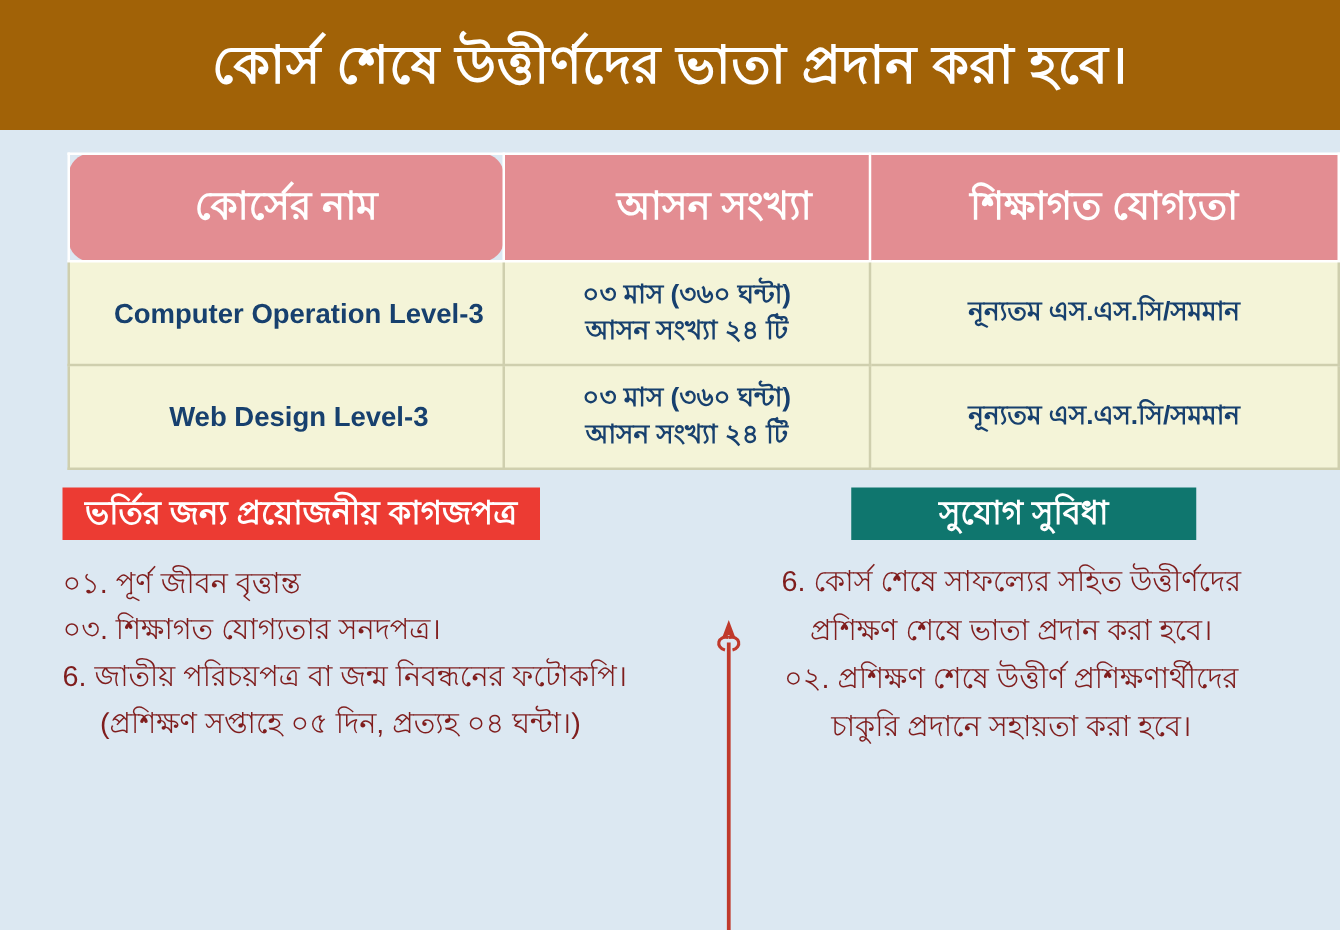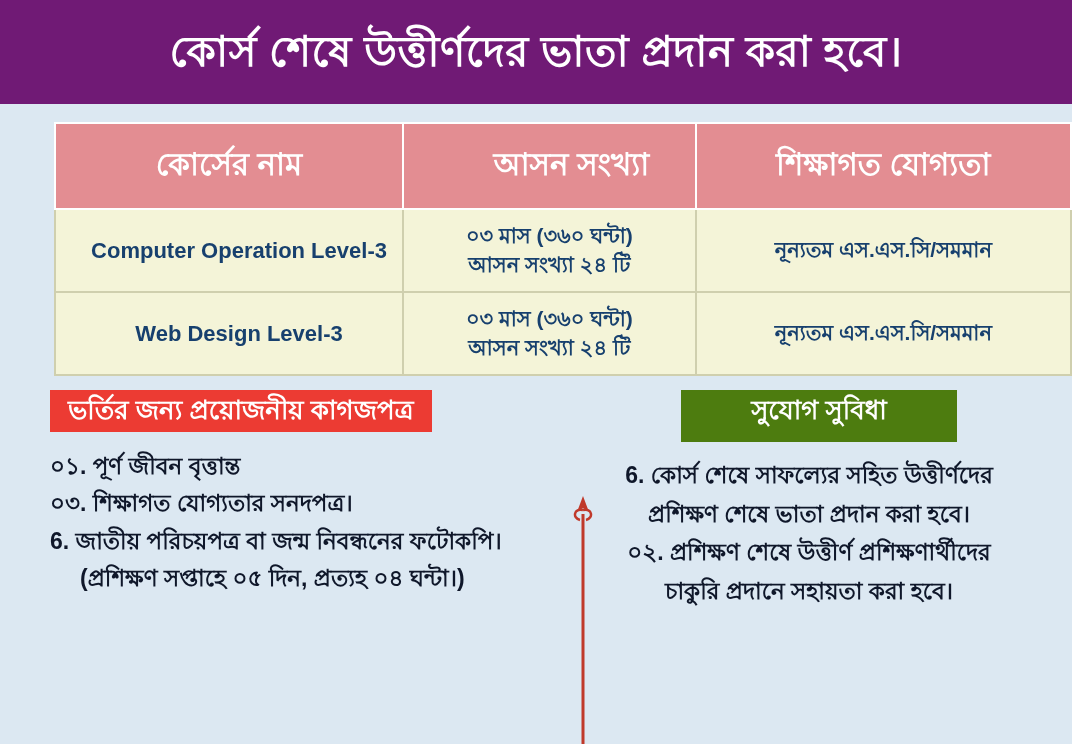--- a/index.html
+++ b/index.html
@@ -9,21 +9,21 @@
     overflow: hidden;
   }
   body {
     background: #dce8f2;
     font-family: "Liberation Sans", sans-serif;
     position: relative;
   }
 
   
   .banner {
-    background: #701a75;
+    background: #a16207;
     height: 104px;
     display: flex;
     align-items: center;
     justify-content: center;
     width: 100%;
   }
   .banner-text {
     color: #ffffff;
     font-size: 42px;
     font-weight: bold;
@@ -68,21 +68,21 @@
     padding-left: 20px;
     text-align: center;
   }
   td.col-seat, td.col-qual {
     text-align: center;
     font-size: 21px;
     font-weight: bold;
     color: #17406e;
     line-height: 1.35;
   }
-  .col-w1 { width: 345px; }
+  .col-w1 { width: 345px; border-radius: 17px; }
   .col-w2 { width: 290px; padding-left: 44px; }
   .col-w3 { width: 372px; }
 
   
   .lower {
     display: flex;
     margin-top: 14px;
     padding: 0 0 0 0;
     position: relative;
   }
@@ -100,34 +100,34 @@
     font-size: 26px;
     font-weight: bold;
     padding: 7px 18px 9px 18px;
     line-height: 1;
     white-space: nowrap;
   }
   .hdr-right-wrap {
     text-align: center;
   }
   .hdr-right {
-    background: #4d7c0f;
+    background: #0f766e;
     display: inline-block;
-    padding: 7px 70px 19px 70px;
+    padding: 7px 70px 9px 70px;
     margin-left: 20px;
   }
 
   ul.items {
     list-style: none;
     margin-top: 16px;
   }
   ul.items li {
-    color: #0f172a;
+    color: #7f1d1d;
     font-size: 23px;
-    font-weight: bold;
+    font-weight: normal;
     line-height: 1.62;
     white-space: nowrap;
   }
   ul.items.right li {
     text-align: center;
     line-height: 1.5;
     margin-bottom: 4px;
   }
   li.indent { padding-left: 30px; }
 

